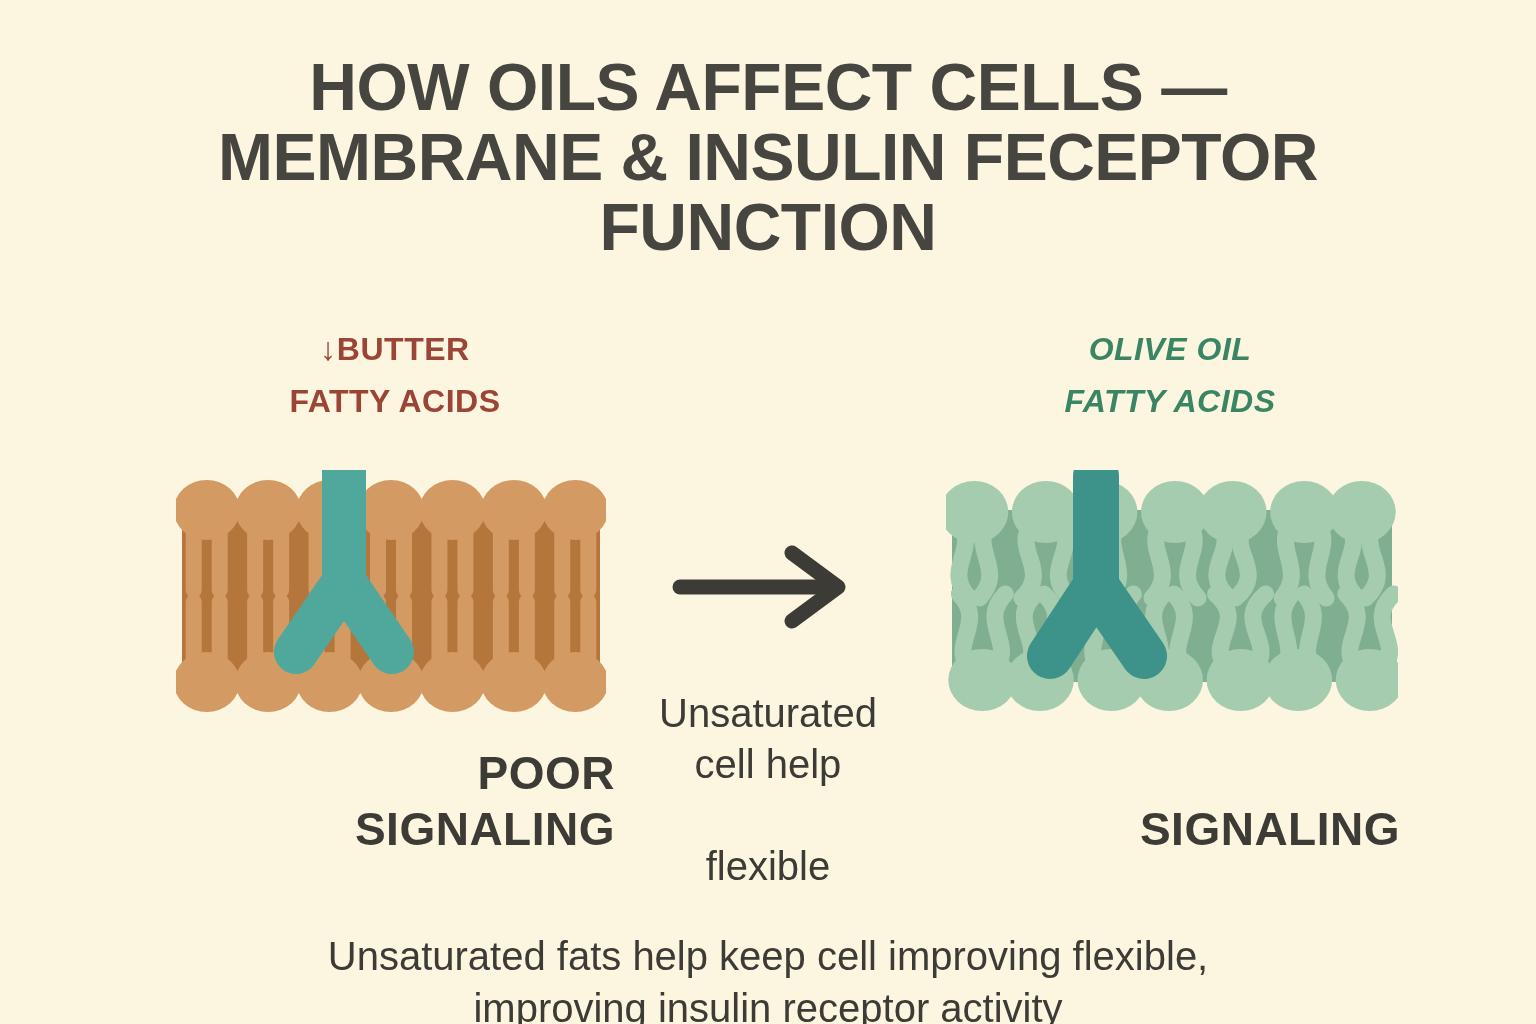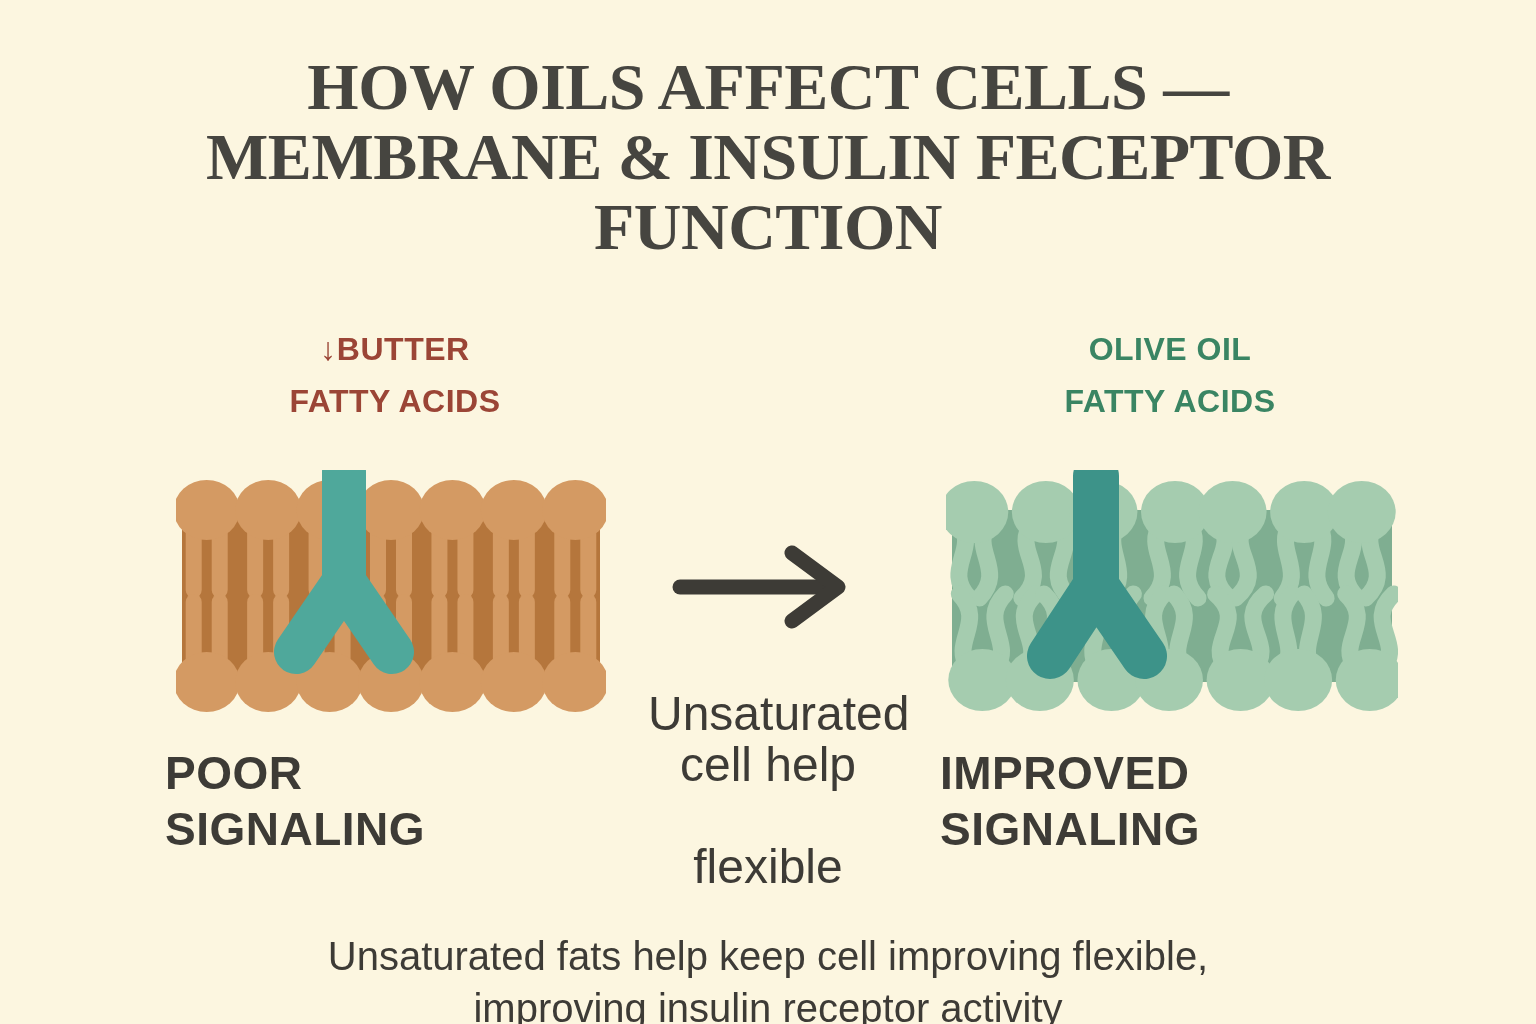--- a/index.html
+++ b/index.html
@@ -28,21 +28,21 @@
     left: 120px;
     top: 52px;
     width: 1296px;
     text-align: center;
     color: #464540;
     font-weight: 700;
     font-size: 66px;
     line-height: 70px;
     letter-spacing: -0.5px;
     text-transform: uppercase;
-    font-family: Liberation Serif, serif;
+    font-family: Liberation Sans, sans-serif;
   }
 
   
   .col-label {
     position: absolute;
     text-align: center;
     font-weight: 700;
     font-size: 32px;
     line-height: 52px;
     letter-spacing: 0.5px;
@@ -74,29 +74,29 @@
   .mid-arrow svg { display: block; width: 100%; height: 100%; }
 
   
   .mid-caption {
     position: absolute;
     left: 648px;
     top: 688px;
     width: 240px;
     text-align: center;
     color: #3D3B36;
-    font-size: 48px;
+    font-size: 40px;
     line-height: 51px;
     font-weight: 400;
   }
 
   
   .panel-caption {
     position: absolute;
-    text-align: left;
+    text-align: right;
     color: #3D3B36;
     font-weight: 700;
     font-size: 46px;
     line-height: 56px;
     letter-spacing: 0.5px;
     text-transform: uppercase;
   }
   .panel-caption.left  { left: 165px; top: 745px; width: 450px; }
   .panel-caption.right { left: 940px; top: 745px; width: 460px; }
 
@@ -118,21 +118,21 @@
 
 <div id="stage" style="background: rgb(252, 246, 224);">
 
   <div class="title" style="color: rgb(70, 69, 64);">HOW OILS AFFECT CELLS — MEMBRANE &amp; INSULIN FECEPTOR FUNCTION</div>
 
   <div class="col-label left" style="color: rgb(155, 69, 54);">
     <span class="down-arrow-glyph">↓</span><span>BUTTER</span><br>
     <span>FATTY ACIDS</span>
   </div>
 
-  <div class="col-label right" style="color: rgb(58, 133, 99);">
+  <div class="col-label right" style="color: rgb(58, 133, 99); font-style: italic;">
     <span>OLIVE OIL</span><br>
     <span>FATTY ACIDS</span>
   </div>
 
   <div class="membrane left">
     <svg viewBox="0 0 430 252" xmlns="http://www.w3.org/2000/svg">
       <defs>
         <clipPath id="clipL">
             <rect x="0" y="0" width="430" height="252"></rect>
           </clipPath>
@@ -282,21 +282,21 @@
     <br>
     <span>flexible</span>
   </div>
 
   <div class="panel-caption left" style="color: rgb(61, 59, 54);">
     <span>POOR</span><br>
     <span>SIGNALING</span>
   </div>
 
   <div class="panel-caption right" style="color: rgb(61, 59, 54);">
-    <span>IMPROVED</span><br>
+    <br>
     <span>SIGNALING</span>
   </div>
 
   <div class="footer" style="color: rgb(61, 59, 54);">
     <span>Unsaturated fats help keep cell improving flexible,</span><br>
     <span>improving insulin receptor activity</span>
   </div>
 
 </div>
 

